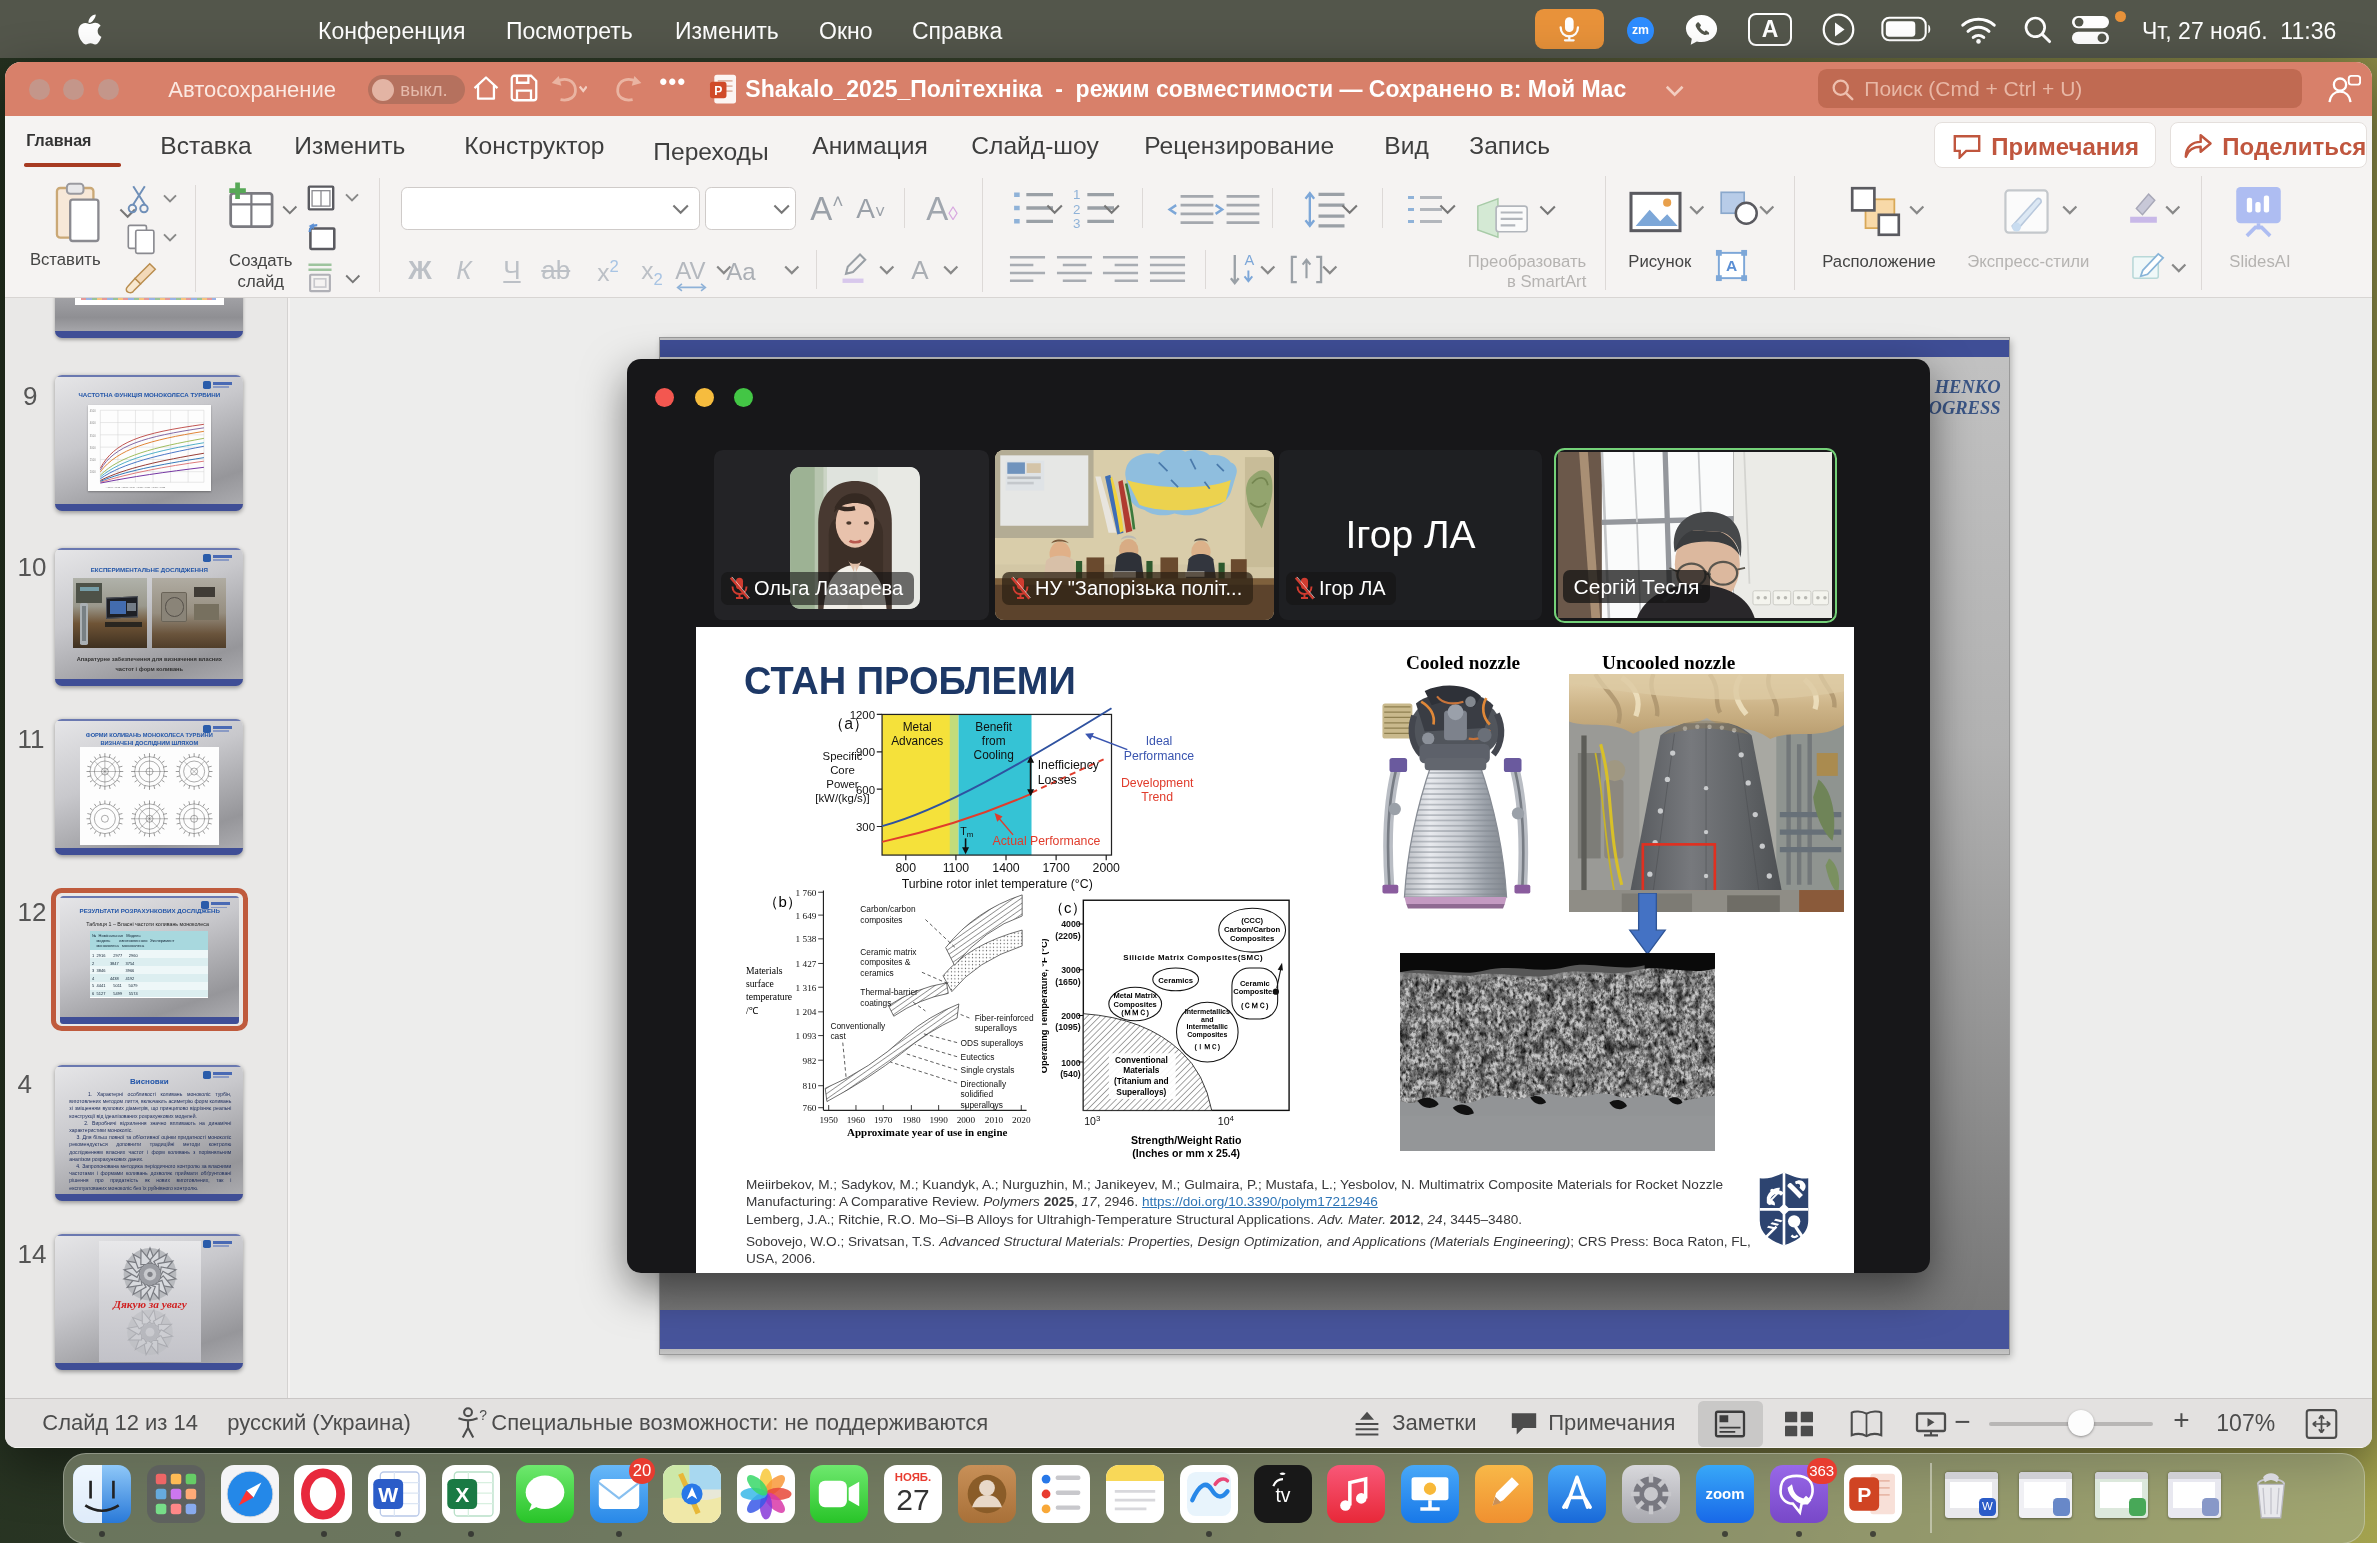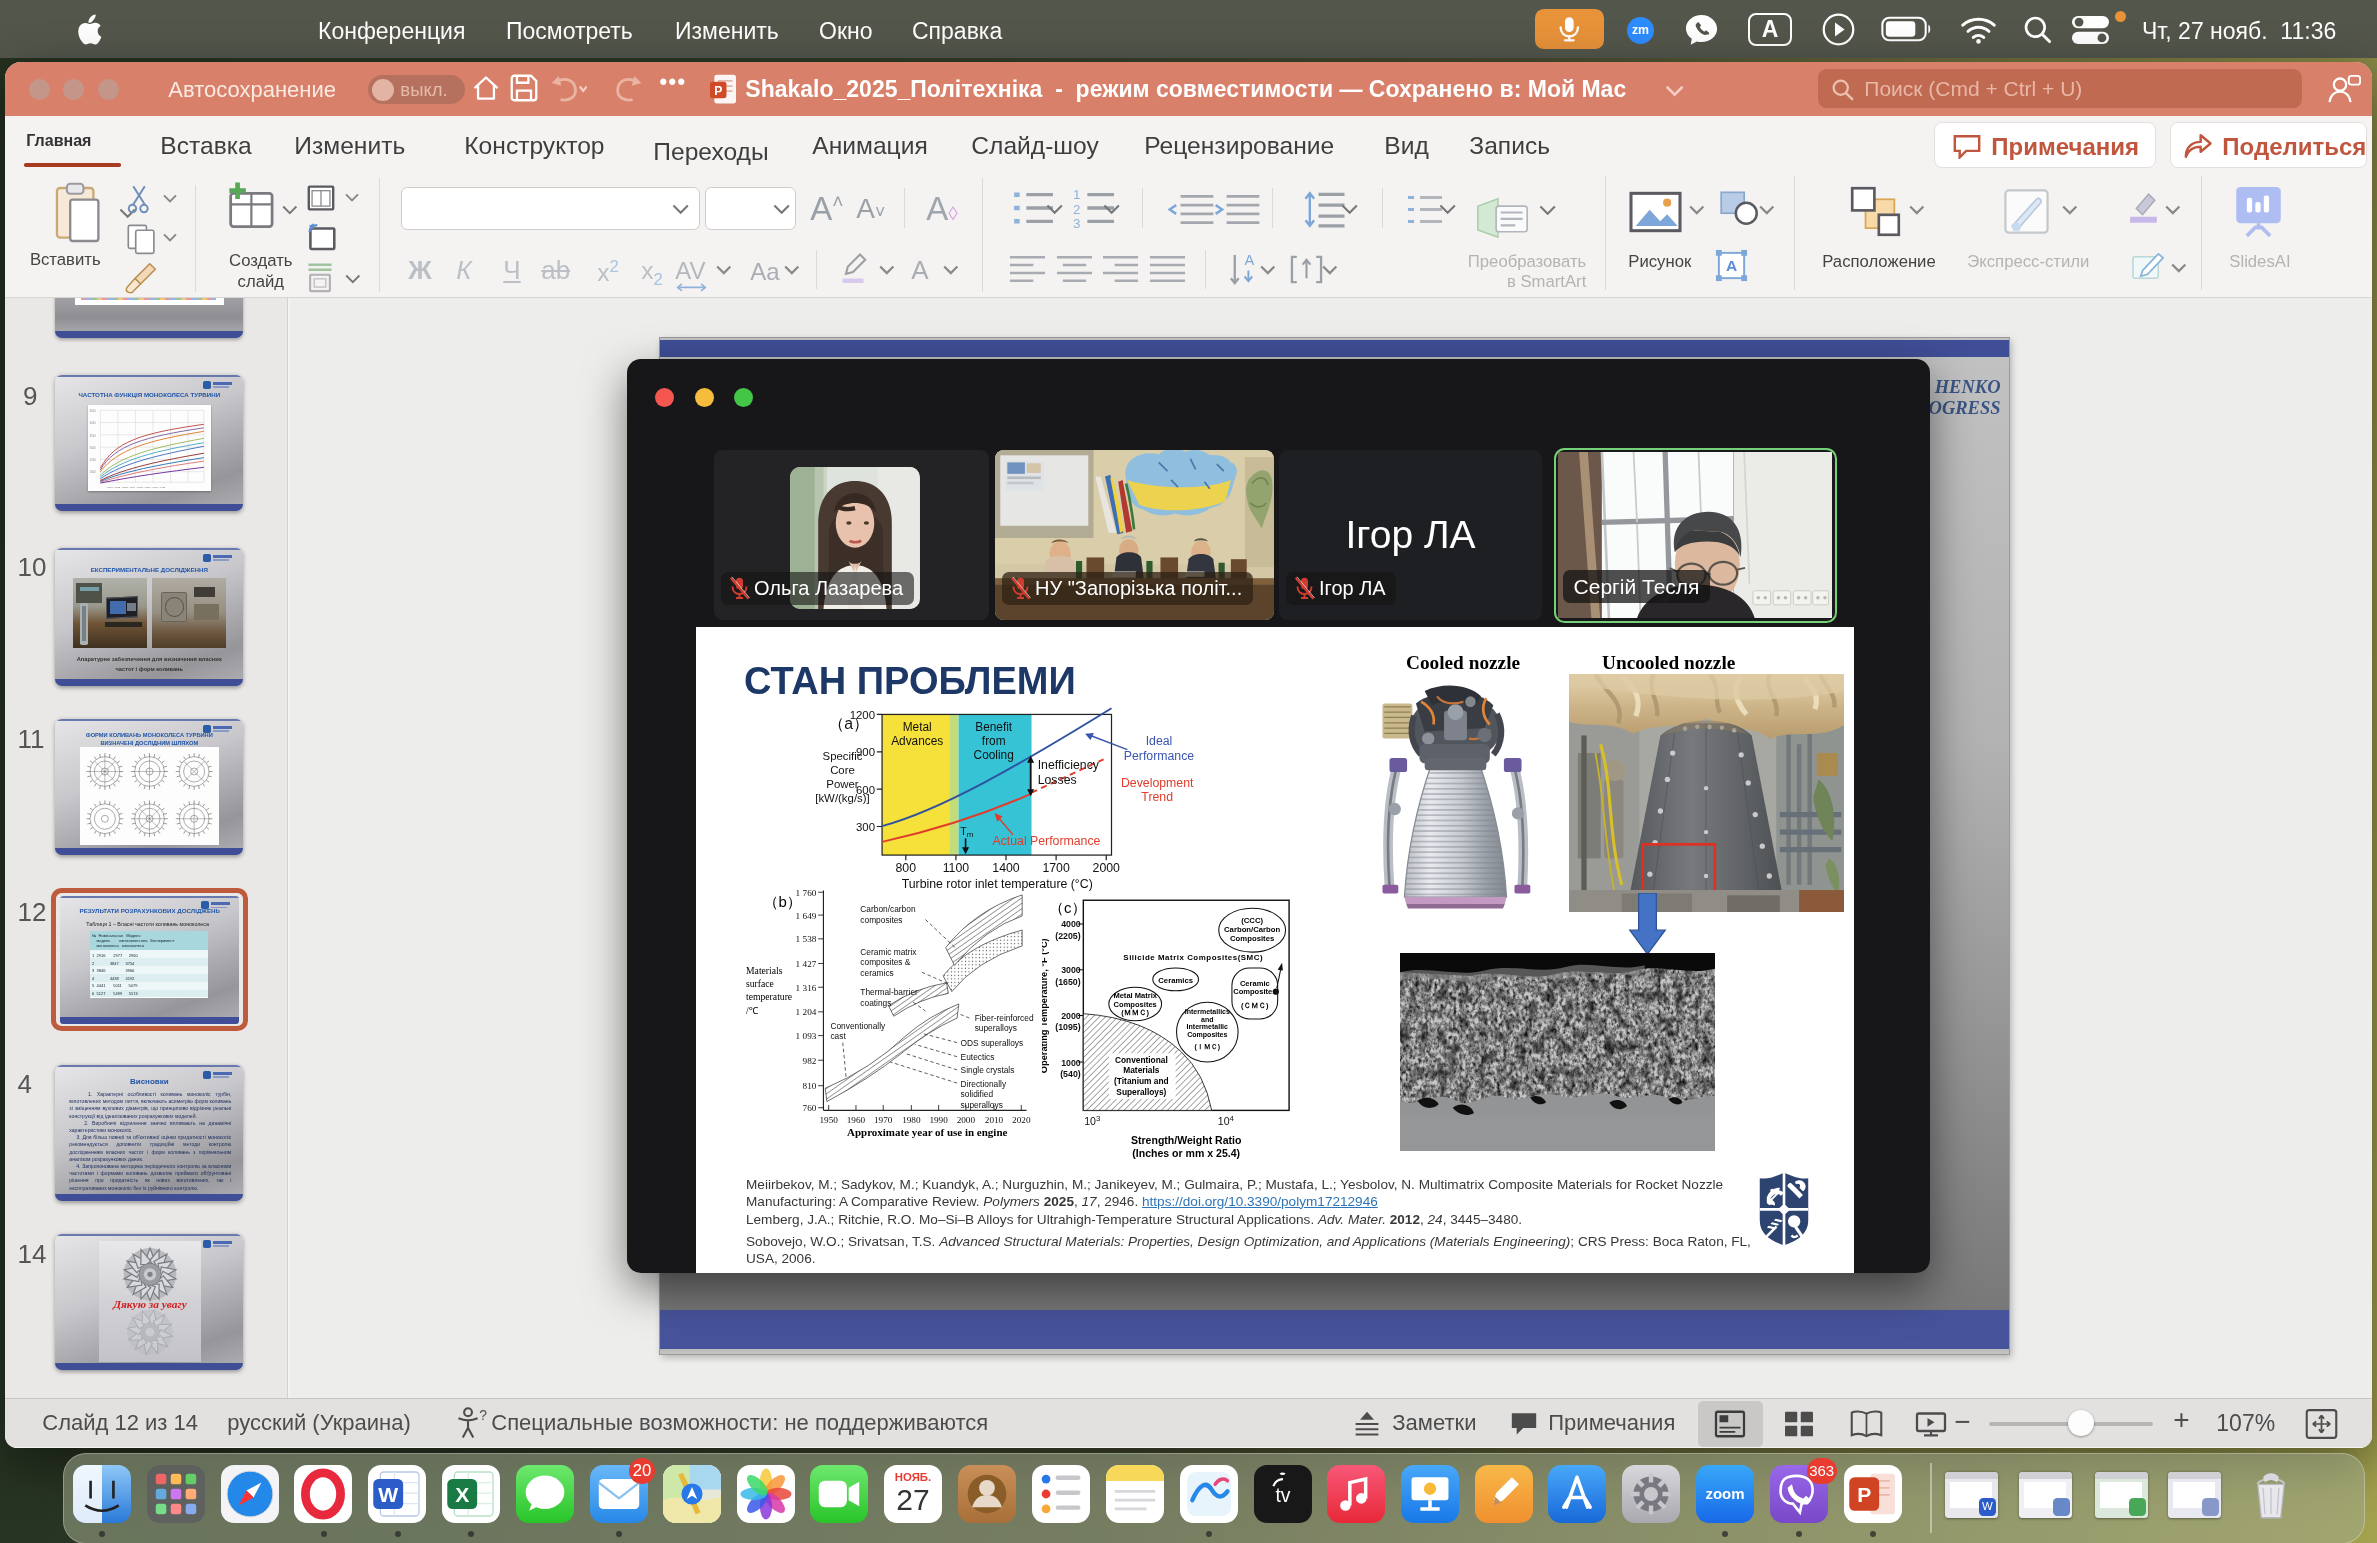--- a/index.html
+++ b/index.html
@@ -229,21 +229,21 @@
     <div class="abs" style="left:536px;top:139px;font-size:26px;text-decoration:line-through;color:#bcc0c6;">ab</div>
     <div class="abs" style="left:592px;top:141px;font-size:24.6px;color:#bcc0c6;">x<sup style="font-size:16.7px;color:#a8c4e4;">2</sup></div>
     <div class="abs" style="left:636px;top:141px;font-size:24.6px;color:#bcc0c6;">x<sub style="font-size:16.7px;color:#a8c4e4;">2</sub></div>
     <div class="abs" style="left:670px;top:141px;font-size:24px;color:#b4b8be;">AV</div>
     <svg class="abs" style="left:670px;top:167px" width="33" height="8.8" viewBox="0 0 38 10">
         <path d="M5 5h28M8 1L3 5l5 4M30 1l5 4-5 4" fill="none" stroke="#8fb2d8" stroke-width="1.8"></path>
       </svg>
     <svg class="abs" style="left:710px;top:148px" width="17.6" height="12.3" viewBox="0 0 24 16">
         <path d="M3 3l9 9 9-9" fill="none" stroke="#888" stroke-width="3"></path>
       </svg>
-    <div class="abs" style="left:745px;top:142px;font-size:24px;color:#aaaeb4;">Aa</div>
+    <div class="abs" style="left:721px;top:142px;font-size:24px;color:#aaaeb4;">Aa</div>
     <svg class="abs" style="left:778px;top:148px" width="17.6" height="12.3" viewBox="0 0 24 16">
         <path d="M3 3l9 9 9-9" fill="none" stroke="#888" stroke-width="3"></path>
       </svg>
     <div class="abs" style="left:811px;top:134px;width:0;height:39px;border-left:1.8px solid #ddd9d7;"></div>
     <svg class="abs" style="left:834px;top:135px" width="35" height="35" viewBox="0 0 40 40">
         <path d="M24 4L10 18l-2 8 8-2L30 10z" fill="none" stroke="#9aa0a6" stroke-width="2.4"></path>
         <path d="M4 34h24" stroke="#d8c8ec" stroke-width="5"></path>
       </svg>
     <svg class="abs" style="left:873px;top:148px" width="17.6" height="12.3" viewBox="0 0 24 16">
         <path d="M3 3l9 9 9-9" fill="none" stroke="#888" stroke-width="3"></path>

